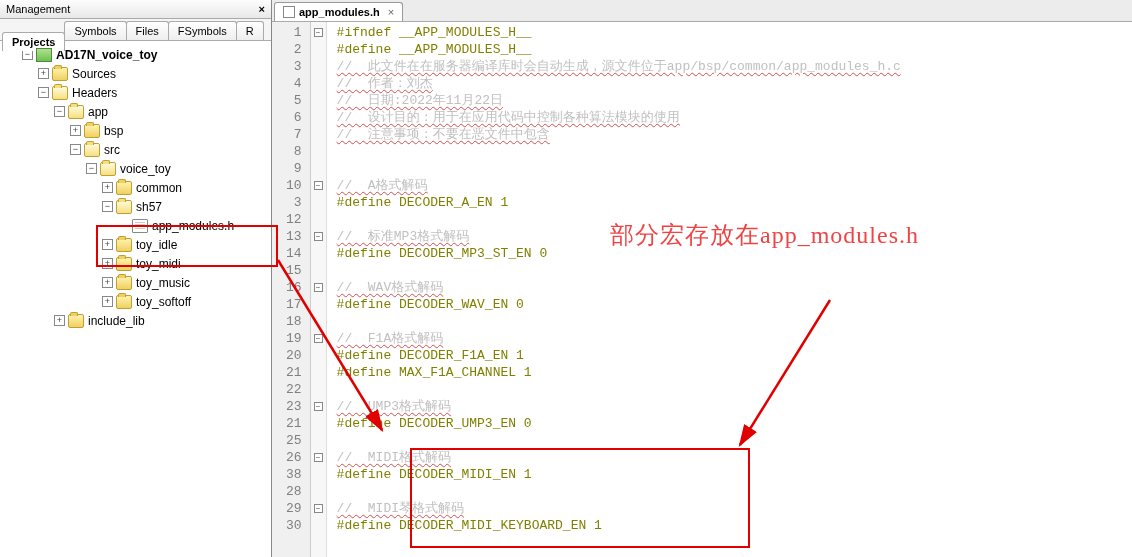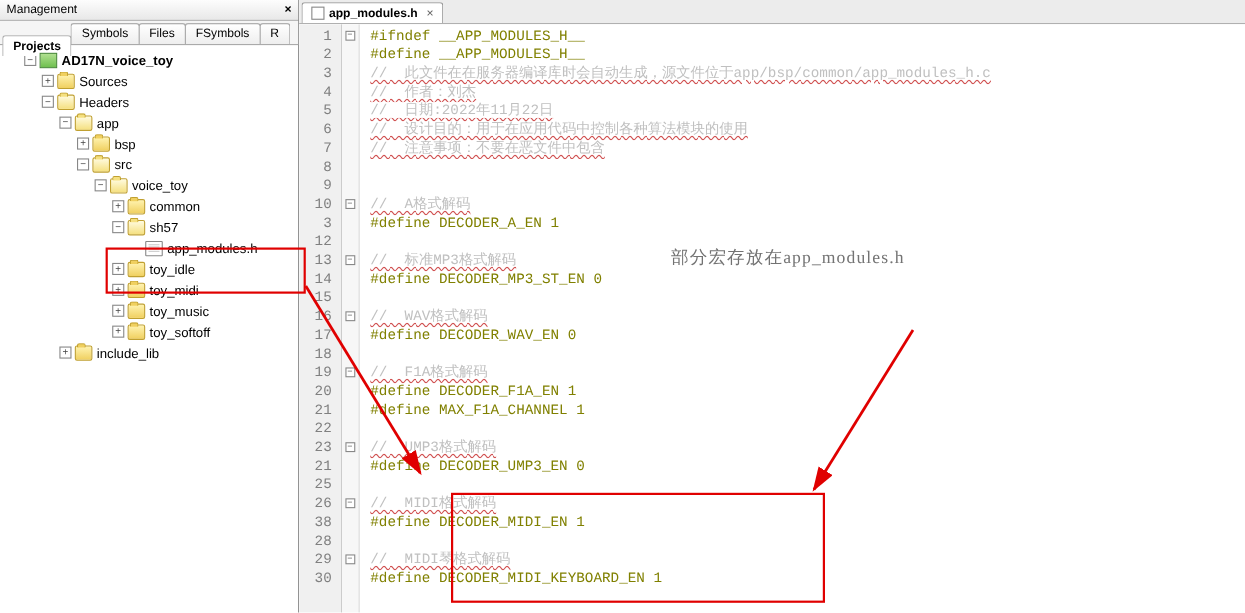--- a/index.html
+++ b/index.html
@@ -51,21 +51,21 @@
   .margin { background:#f0f0f0; border-right:1px solid #ccc; text-align:right; padding: 2px 8px 2px 14px; color:#808080;}
   .margin .ln { height:17px; }
   .fold-margin { width: 16px; background:#f7f7f7; border-right:1px solid #ddd; padding-top:2px;}
   .fold-margin .fm { height:17px; display:flex; align-items:center; justify-content:center; }
   .fold-margin .fb { width:9px; height:9px; border:1px solid #888; font-size:8px; line-height:7px; text-align:center; color:#555; background:#fff;}
   .code { padding: 2px 0 2px 10px; white-space:pre; }
   .code .cl { height:17px; }
   .olive { color: #808000; }
   .wavy { color:#c0c0c0; text-decoration: underline wavy #d05050 1px; text-underline-offset: 2px;}
   
-  .annotation-text { position:absolute; font-family: SimSun, serif; font-size:16px; color:#737373; font-weight:normal; letter-spacing:1px; line-height:26px;}
+  .annotation-text { position:absolute; font-family: SimSun, serif; font-size:24px; color:#ef4444; font-weight:normal; letter-spacing:1px; line-height:26px;}
   .arrow { position:absolute; pointer-events:none; }
 </style>
 </head>
 <body>
 
 <div class="panel">
   <div class="sidebar">
     <div class="sidebar-header">
       <span>Management</span>
       <span class="close">×</span>

